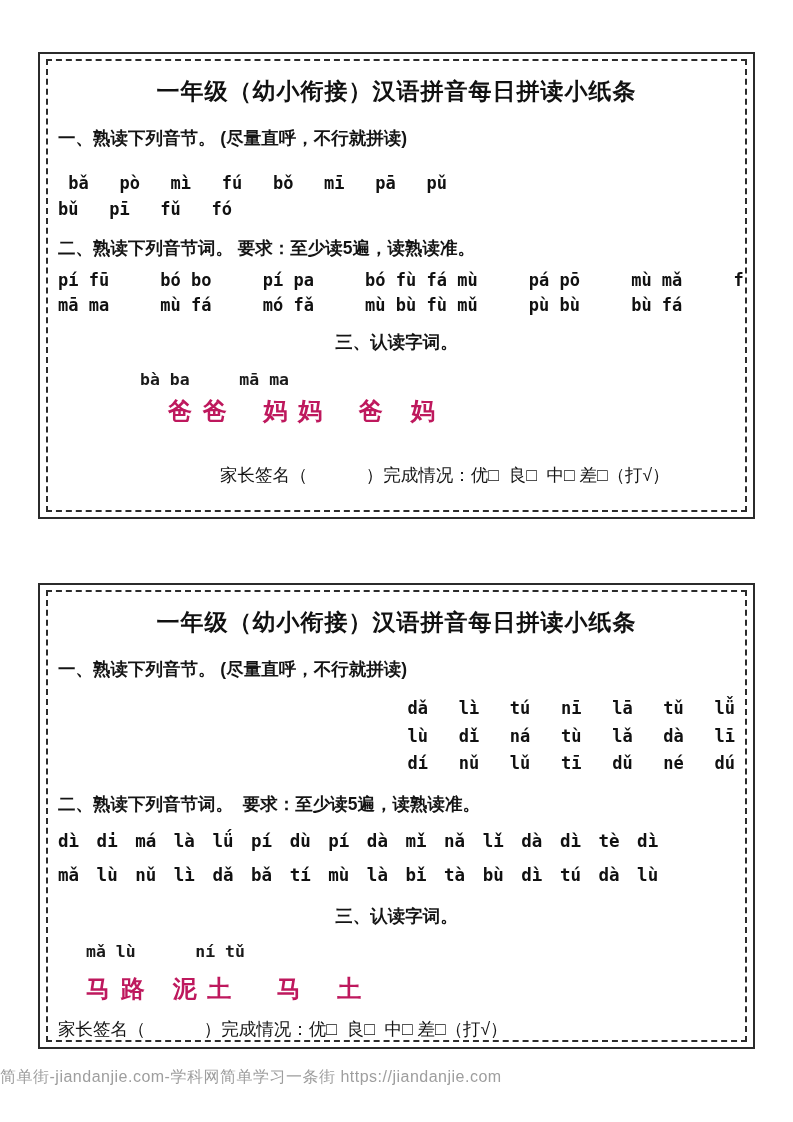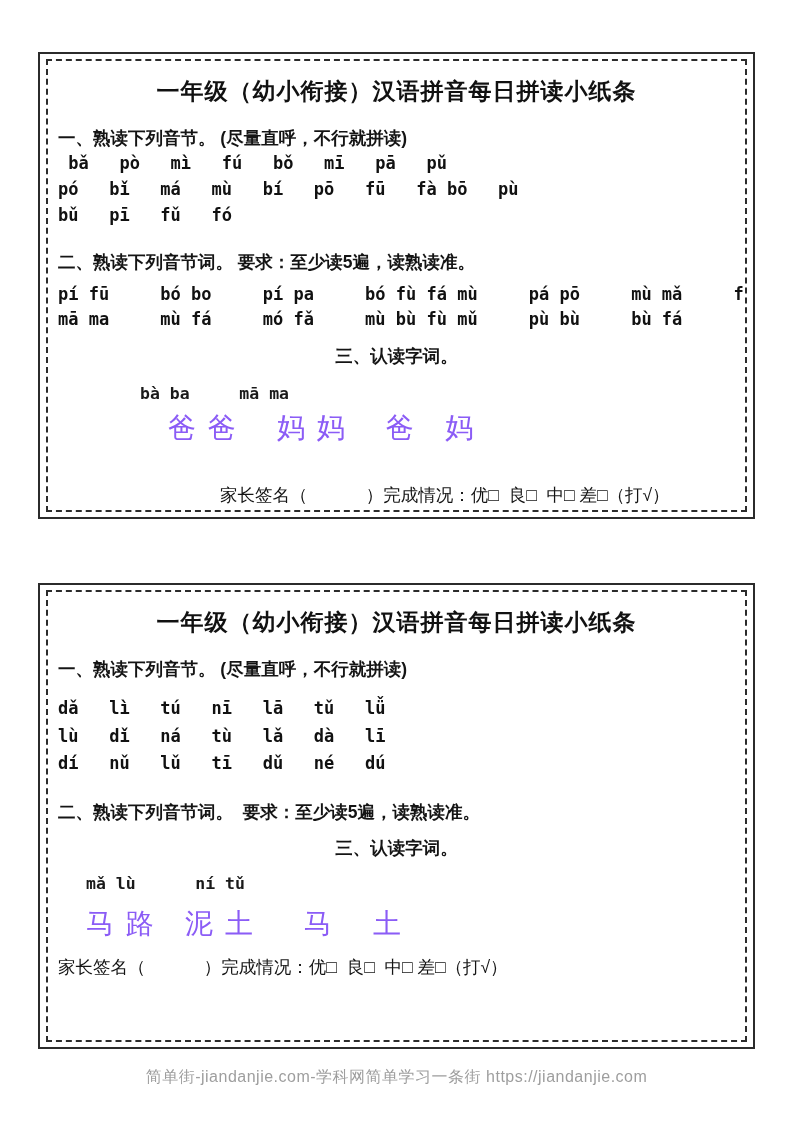--- a/index.html
+++ b/index.html
@@ -42,85 +42,83 @@
     letter-spacing: 1px;
     color: #111;
   }
   .sec-heading {
     font-size: 17.5px;
     font-weight: 600;
     color: #141414;
     white-space: pre;
   }
   .h-sec1 { margin-top: 19px; }
-  .h-sec2 { margin-top: 22px; }
+  .h-sec2 { margin-top: 14px; }
   .h-sec3 { margin-top: 12px; text-align: center; }
   .pinyin-row {
     font-family: "DejaVu Sans Mono", monospace;
     font-weight: 700;
     font-size: 17px;
     white-space: pre;
     color: #111;
   }
-  .sec1-rows { margin-top: 0; }
+  .sec1-rows { margin-top: 20px; }
   .card-1 .sec1-rows .pinyin-row { line-height: 26px; }
   .card-2 .sec1-rows { margin-top: 14px; }
-  .card-2 .sec1-rows .pinyin-row { line-height: 27.5px; }
+  .card-2 .sec1-rows .pinyin-row { line-height: 27.5px; text-align: right; }
   .sec2-rows { margin-top: 8px; }
   .card-1 .sec2-rows .pinyin-row { line-height: 25px; }
   .card-2 .sec2-rows .pinyin-row { line-height: 34px; word-spacing: 7px; font-size: 17.5px; }
   .words-pinyin {
     font-family: "DejaVu Sans Mono", monospace;
     font-weight: 700;
     font-size: 16.5px;
     white-space: pre;
   }
   .card-1 .words-pinyin { margin-top: 16px; margin-left: 82px; }
   .card-2 .words-pinyin { margin-top: 14px; margin-left: 28px; }
   .hanzi-row {
-    font-size: 28px;
-    font-weight: 400;
+    font-size: 24px;
+    font-weight: 700;
     white-space: pre;
     letter-spacing: 2px;
-    color: #8b5cf6;
+    color: #be185d;
   }
   .card-1 .hanzi-row { margin-top: 6px; margin-left: 110px; }
   .card-2 .hanzi-row { margin-top: 12px; margin-left: 28px; }
   .signature {
     font-size: 17.5px;
     white-space: pre;
     color: #141414;
   }
   .card-1 .signature { margin-top: 36px; margin-left: 162px; }
   .card-2 .signature { margin-top: 12px; }
   .sig-part { white-space: pre; }
   .page-footer {
     position: absolute;
     top: 1067px;
     left: 0;
     width: 100%;
-    text-align: center;
     font-size: 16px;
     color: #9e9e9e;
     letter-spacing: 0.5px;
   }
 </style>
 </head>
 <body>
 
 <div class="page">
 
   <section class="card card-1">
     <div class="card-inner">
       <h1 class="title">一年级（幼小衔接）汉语拼音每日拼读小纸条</h1>
 
       <div class="sec-heading h-sec1">一、熟读下列音节。 (尽量直呼，不行就拼读)</div>
       <div class="sec1-rows">
         <div class="pinyin-row"> bǎ   pò   mì   fú   bǒ   mī   pā   pǔ</div>
-        <div class="pinyin-row">pó   bǐ   má   mù   bí   pō   fū   fà bō   pù</div>
         <div class="pinyin-row">bǔ   pī   fǔ   fó</div>
       </div>
 
       <div class="sec-heading h-sec2">二、熟读下列音节词。 要求：至少读5遍，读熟读准。</div>
       <div class="sec2-rows">
         <div class="pinyin-row">pí fū     bó bo     pí pa     bó fù fá mù     pá pō     mù mǎ     fǔ mō</div>
         <div class="pinyin-row">mā ma     mù fá     mó fǎ     mù bù fù mǔ     pù bù     bù fá</div>
       </div>
 
       <div class="sec-heading h-sec3">三、认读字词。</div>
@@ -136,20 +134,24 @@
       <h1 class="title">一年级（幼小衔接）汉语拼音每日拼读小纸条</h1>
 
       <div class="sec-heading h-sec1">一、熟读下列音节。 (尽量直呼，不行就拼读)</div>
       <div class="sec1-rows">
         <div class="pinyin-row">dǎ   lì   tú   nī   lā   tǔ   lǚ</div>
         <div class="pinyin-row">lù   dǐ   ná   tù   lǎ   dà   lī</div>
         <div class="pinyin-row">dí   nǔ   lǔ   tī   dǔ   né   dú</div>
       </div>
 
       <div class="sec-heading h-sec2">二、熟读下列音节词。  要求：至少读5遍，读熟读准。</div>
+      <div class="sec2-rows">
+        <div class="pinyin-row">dì di má là lǘ pí dù pí dà mǐ nǎ lǐ dà dì tè dì</div>
+        <div class="pinyin-row">mǎ lù nǔ lì dǎ bǎ tí mù là bǐ tà bù dì tú dà lù</div>
+      </div>
 
       <div class="sec-heading h-sec3">三、认读字词。</div>
       <div class="words-pinyin">mǎ lù      ní tǔ</div>
       <div class="hanzi-row">马 路   泥 土     马    土</div>
 
       <div class="signature"><span class="sig-part">家长签名（            ）</span><span class="sig-part">完成情况：</span><span class="sig-part">优□</span><span class="sig-part">  </span><span class="sig-part">良□</span><span class="sig-part">  </span><span class="sig-part">中□</span><span class="sig-part"> </span><span class="sig-part">差□</span><span class="sig-part">（打√）</span></div>
     </div>
   </section>
 
   <footer class="page-footer">简单街-jiandanjie.com-学科网简单学习一条街 https://jiandanjie.com</footer>

